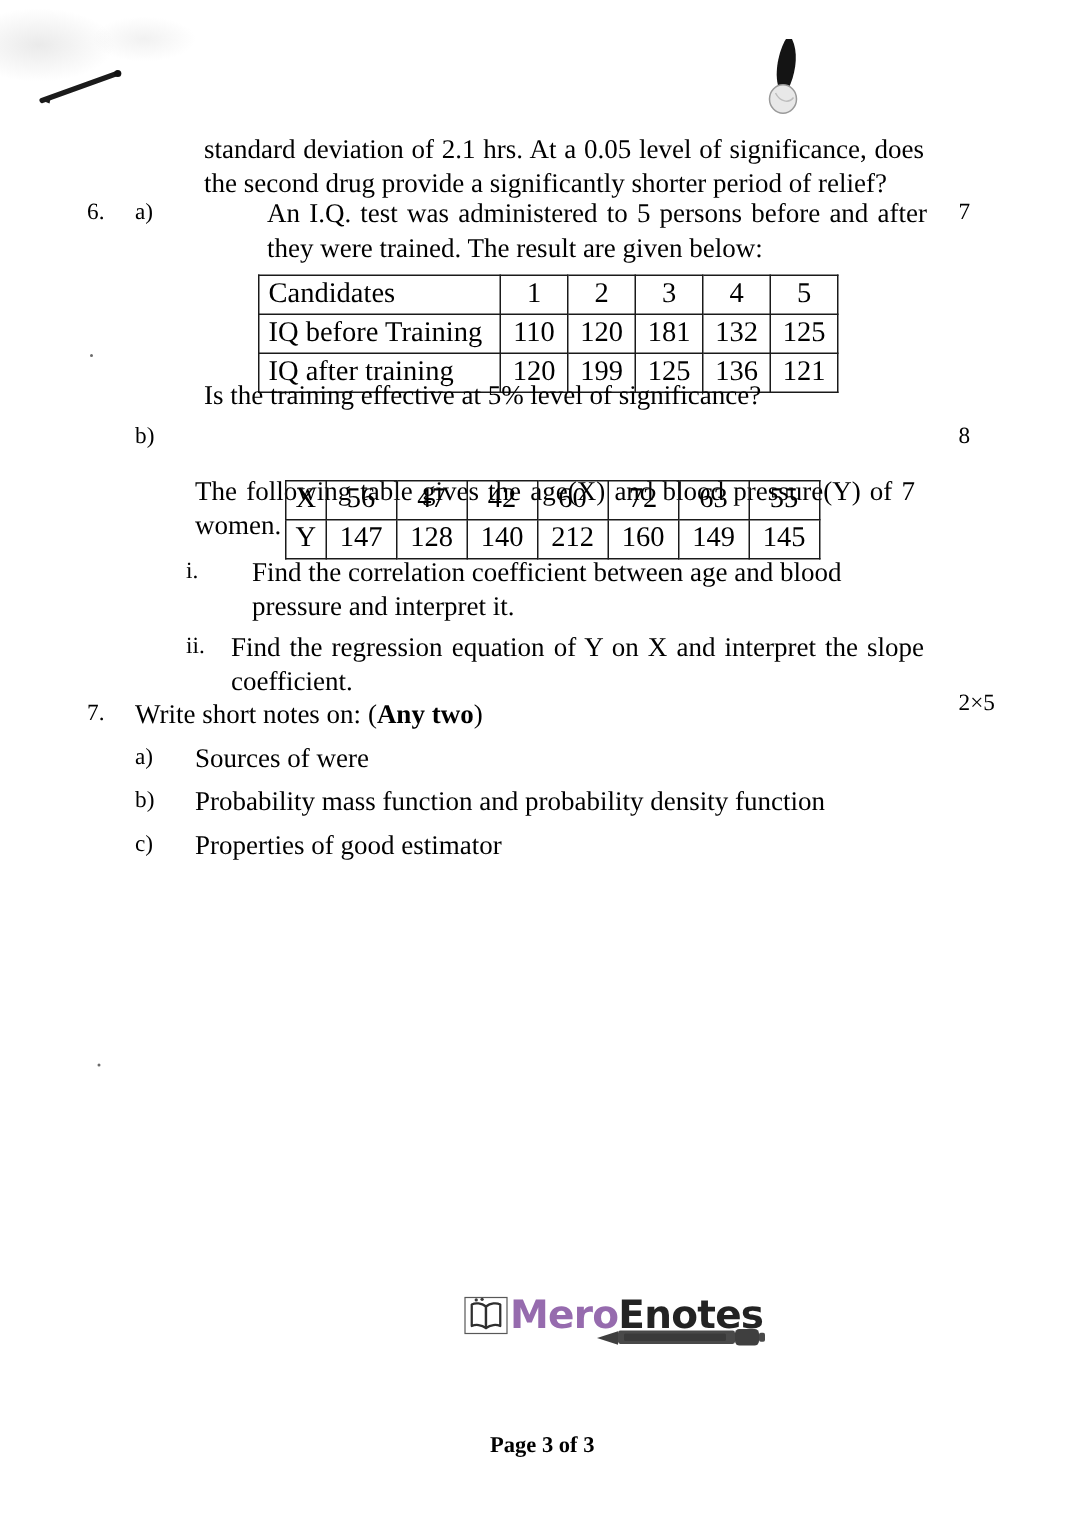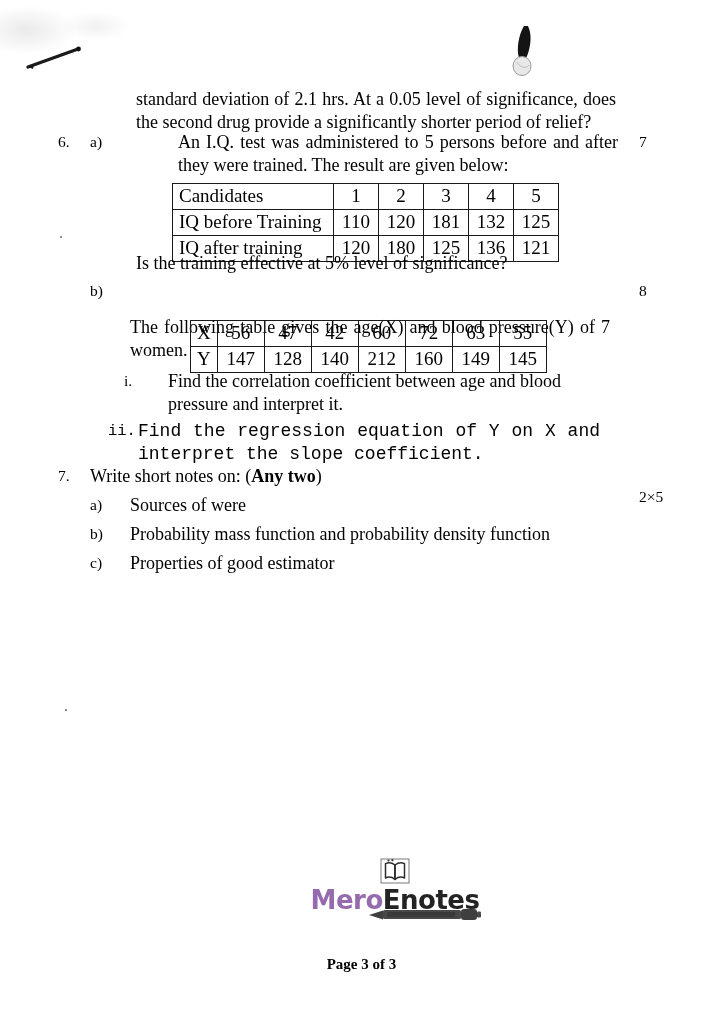--- a/index.html
+++ b/index.html
@@ -116,21 +116,20 @@
   
   #watermark-logo {
     position: absolute;
     left: 309px;
     top: 856px;
     width: 172px;
     height: 42px;
     display: flex;
     align-items: center;
     opacity: 0.92;
-    flex-direction: column;
   }
   #logo-book-icon {
     flex: 0 0 auto;
     width: 30px;
     height: 30px;
     margin-right: 1px;
   }
   #logo-wordmark {
     position: relative;
     font-family: "DejaVu Sans", sans-serif;
@@ -221,21 +220,21 @@
           <td class="lbl">IQ before Training</td>
           <td class="val">110</td>
           <td class="val">120</td>
           <td class="val">181</td>
           <td class="val">132</td>
           <td class="val">125</td>
         </tr>
         <tr>
           <td class="lbl">IQ after training</td>
           <td class="val">120</td>
-          <td class="val">180</td>
+          <td class="val">199</td>
           <td class="val">125</td>
           <td class="val">136</td>
           <td class="val">121</td>
         </tr>
       </tbody>
     </table>
   </div>
 
   <div class="q-block" id="question-6-a-followup" style="left:136px; top:252px; width:480px;">
     <div class="col-text">Is the training effective at 5% level of significance?</div>
@@ -273,33 +272,33 @@
         </tr>
       </tbody>
     </table>
   </div>
 
   <div class="q-block" id="question-6-b-i" style="left:124px; top:370px; width:500px;">
     <div class="col-roman">i.</div>
     <div class="col-text" style="width:462px;margin-left:14px;">Find the correlation coefficient between age and blood pressure and interpret it.</div>
   </div>
 
-  <div class="q-block" id="question-6-b-ii" style="left:108px; top:420px; width:500px;font-family:Liberation Mono, monospace;">
+  <div class="q-block" id="question-6-b-ii" style="left:124px; top:420px; width:500px;">
     <div class="col-roman">ii.</div>
     <div class="col-text justify" style="width:462px;">Find the regression equation of Y on X and interpret the slope coefficient.</div>
   </div>
 
   <div class="q-block" id="question-7-stem" style="left:58px; top:465px; width:560px;">
     <div class="col-num">7.</div>
     <div class="col-text" style="width:480px;">
       <span>Write short notes on: (</span><span style="font-weight:bold;">Any two</span><span>)</span>
     </div>
   </div>
 
-  <div class="marks" id="marks-7" style="left:639px; top:458px;margin-top:28px;">2×5</div>
+  <div class="marks" id="marks-7" style="left:639px; top:458px;">2×5</div>
 
   <div class="q-block" id="question-7-a" style="left:90px; top:494px; width:528px;">
     <div class="col-alpha">a)</div>
     <div class="col-text" style="width:480px;">Sources of were</div>
   </div>
 
   <div class="q-block" id="question-7-b" style="left:90px; top:523px; width:528px;">
     <div class="col-alpha">b)</div>
     <div class="col-text" style="width:480px;">Probability mass function and probability density function</div>
   </div>

